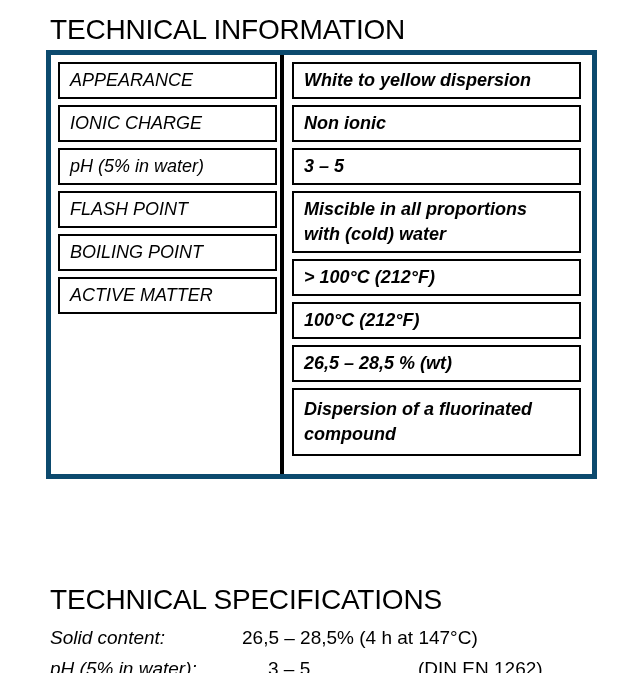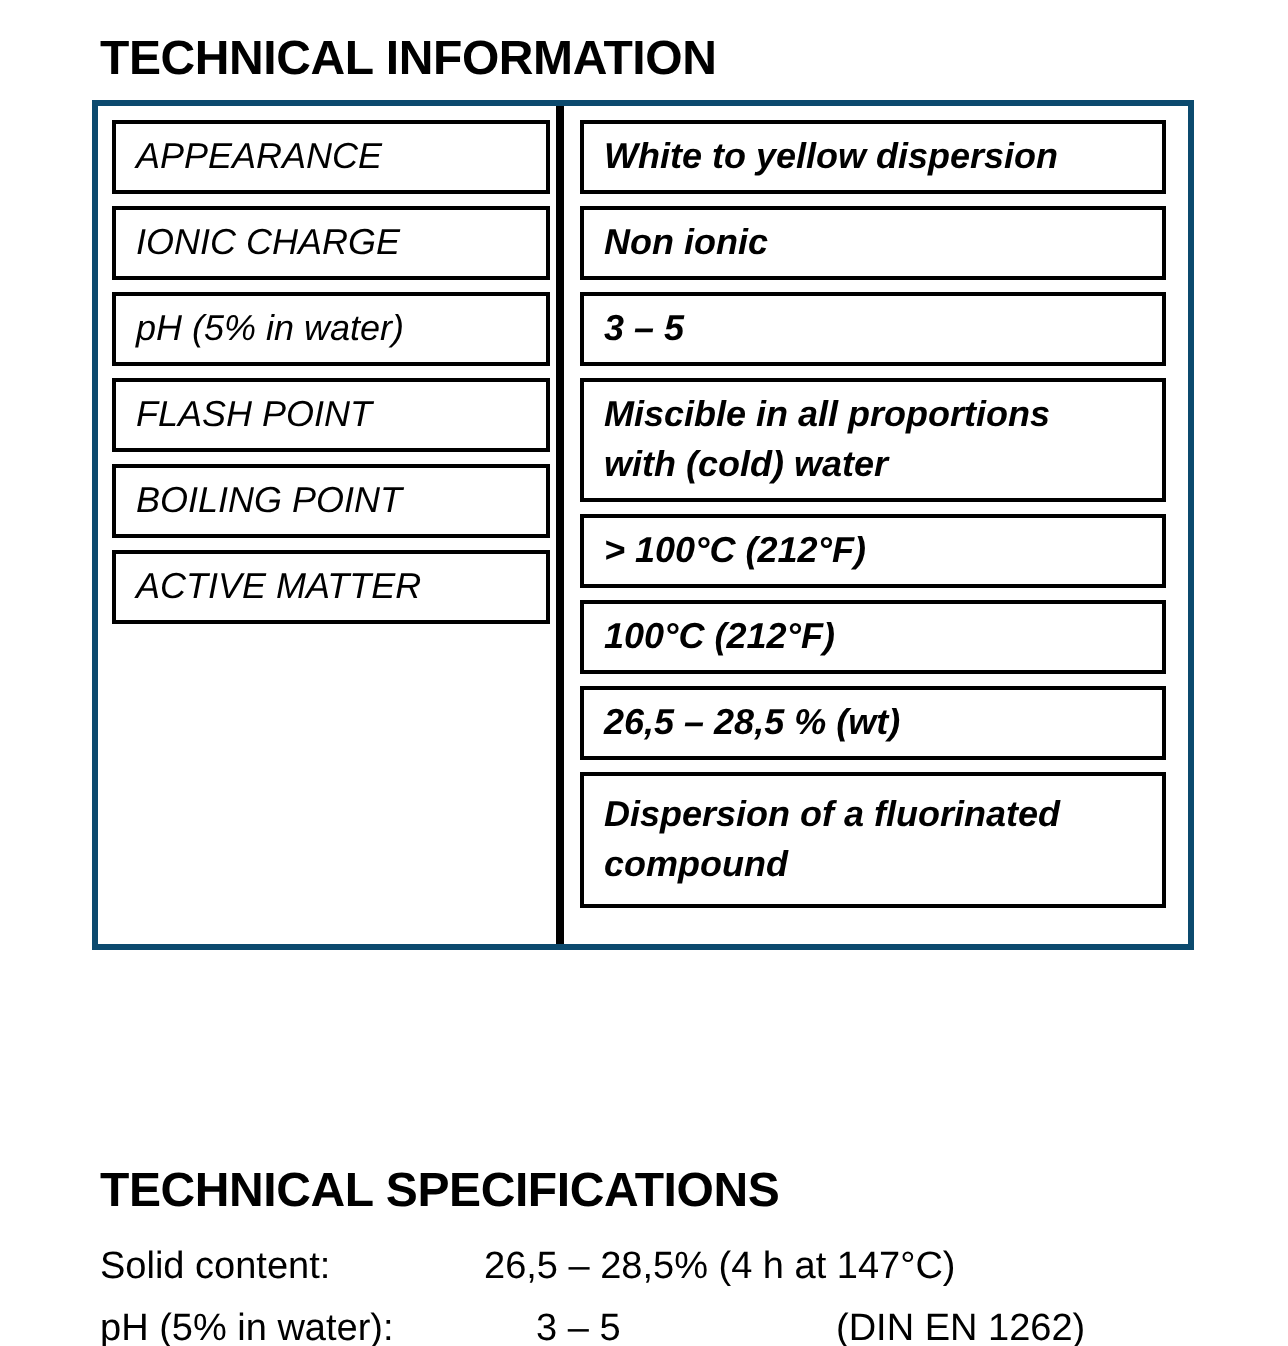--- a/index.html
+++ b/index.html
@@ -11,31 +11,31 @@
     font-family: "Liberation Sans", sans-serif;
     overflow: hidden;
   }
   .page {
     position: relative;
     width: 644px;
     height: 673px;
     padding: 17px 43px 0 50px;
   }
   .section-title {
-    font-size: 24px;
-    font-weight: bold;
+    font-size: 28px;
+    font-weight: normal;
     letter-spacing: -0.2px;
     line-height: 26px;
   }
   
   .ti-table {
     margin-top: 7px;
     margin-left: -4px;
     width: 551px;
-    border: 3px solid #0c4a6e;
+    border: 5px solid #0c4a6e;
     display: flex;
     align-items: stretch;
     background: #fff;
   }
   .ti-col {
     display: flex;
     flex-direction: column;
     gap: 6px;
   }
   .ti-col.left  { flex: 0 0 219px; margin: 7px 0 18px 7px; }
@@ -61,21 +61,21 @@
   .cell.h2a { height: 62px; }
   .cell.h2b { height: 68px; }
   
   .specs { margin-top: 108px; }
   .spec-rows { margin-top: 9px; }
   .spec-row {
     display: flex;
     font-size: 19px;
     line-height: 31px;
   }
-  .spec-label { flex: 0 0 192px; }
+  .spec-label { flex: 0 0 192px; font-style: italic; }
   .spec-value-slot { flex: 0 0 176px; padding-left: 26px; }
   .spec-note { }
 </style>
 </head>
 <body>
 
 <div class="page">
 
   <div class="section-title">TECHNICAL INFORMATION</div>
 

